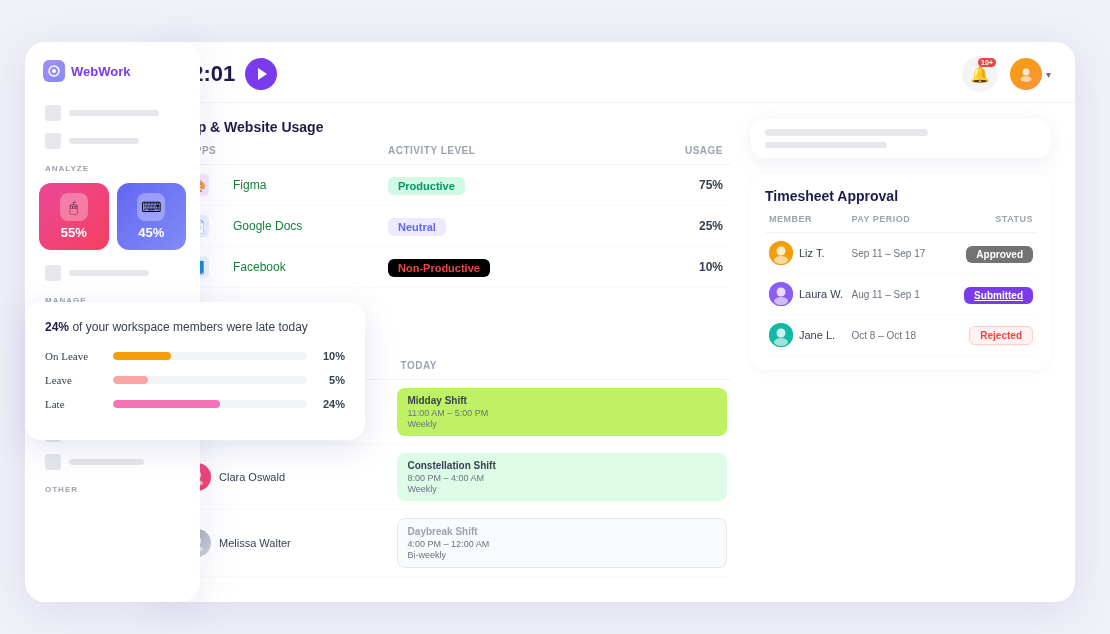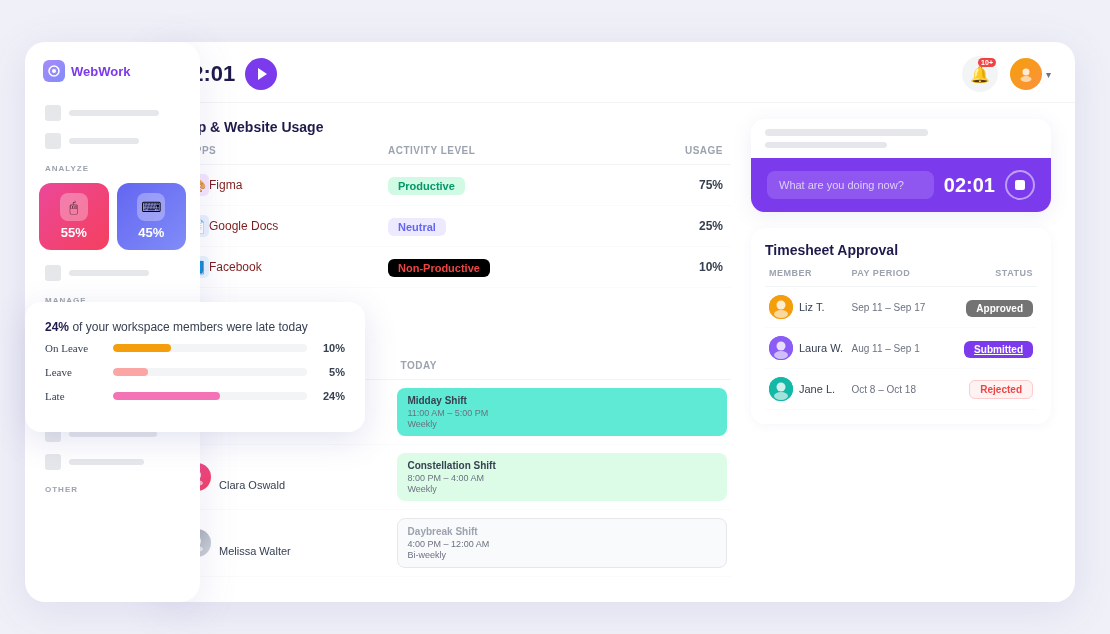--- a/index.html
+++ b/index.html
@@ -297,24 +297,24 @@
       display: flex;
       align-items: center;
       padding: 9px 8px;
       border-bottom: 1px solid #f9fafb;
     }
 
     .usage-app-name {
       flex: 1.2;
       display: flex;
       align-items: center;
-      gap: 0;
+      gap: 24px;
       font-size: 12px;
       font-weight: 500;
-      color: #7f1d1d;
+      color: #15803d;
     }
 
     .app-icon-circle {
       width: 22px;
       height: 22px;
       border-radius: 5px;
       display: flex;
       align-items: center;
       justify-content: center;
       font-size: 13px;
@@ -381,21 +381,21 @@
       display: flex;
       align-items: center;
       padding: 8px 4px;
       border-bottom: 1px solid #f9fafb;
       gap: 8px;
     }
 
     .member-info {
       flex: 1;
       display: flex;
-      align-items: flex-end;
+      align-items: center;
       gap: 8px;
     }
 
     .member-avatar {
       width: 28px;
       height: 28px;
       border-radius: 50%;
       background: linear-gradient(135deg, #f59e0b, #ef4444);
       display: flex;
       align-items: center;
@@ -412,21 +412,21 @@
       font-weight: 500;
       color: #374151;
     }
 
     .shift-badge {
       flex: 1.5;
       border-radius: 8px;
       padding: 7px 10px;
     }
 
-    .shift-badge.yellow { background: #5eead4; }
+    .shift-badge.yellow { background: #bef264; }
     .shift-badge.green { background: #dcfce7; }
     .shift-badge.gray { background: #f9fafb; border: 1px solid #e5e7eb; }
 
     .shift-name {
       font-size: 10px;
       font-weight: 700;
       color: #374151;
       margin-bottom: 2px;
     }
 
@@ -616,21 +616,21 @@
       border-radius: 16px;
       box-shadow: 0 8px 32px rgba(100,100,180,0.18);
       padding: 18px 20px;
       z-index: 20;
     }
 
     .late-popup-title {
       font-size: 12px;
       font-weight: 500;
       color: #374151;
-      margin-bottom: 8px;
+      margin-bottom: 16px;
     }
 
     .late-popup-title span {
       font-weight: 700;
       color: #1e1b4b;
     }
 
     .progress-item {
       display: flex;
       align-items: center;
@@ -888,25 +888,20 @@
 
       </div>
 
       <div class="right-col">
 
         <div class="timer-popup-card">
           <div class="timer-popup-top">
             <div class="popup-label-bar"></div>
             <div class="popup-label-bar2"></div>
           </div>
-          <div class="timer-popup-bottom">
-            <input class="popup-input" type="text" placeholder="What are you doing now?" style="">
-            <span class="popup-timer">02:01</span>
-            <div class="popup-stop-btn"></div>
-          </div>
         </div>
 
         <div class="timesheet-section">
           <div class="section-title">Timesheet Approval</div>
           <div class="timesheet-header">
             <div class="timesheet-header-cell ts-member">Member</div>
             <div class="timesheet-header-cell ts-period">Pay period</div>
             <div class="timesheet-header-cell ts-status">Status</div>
           </div>
 

